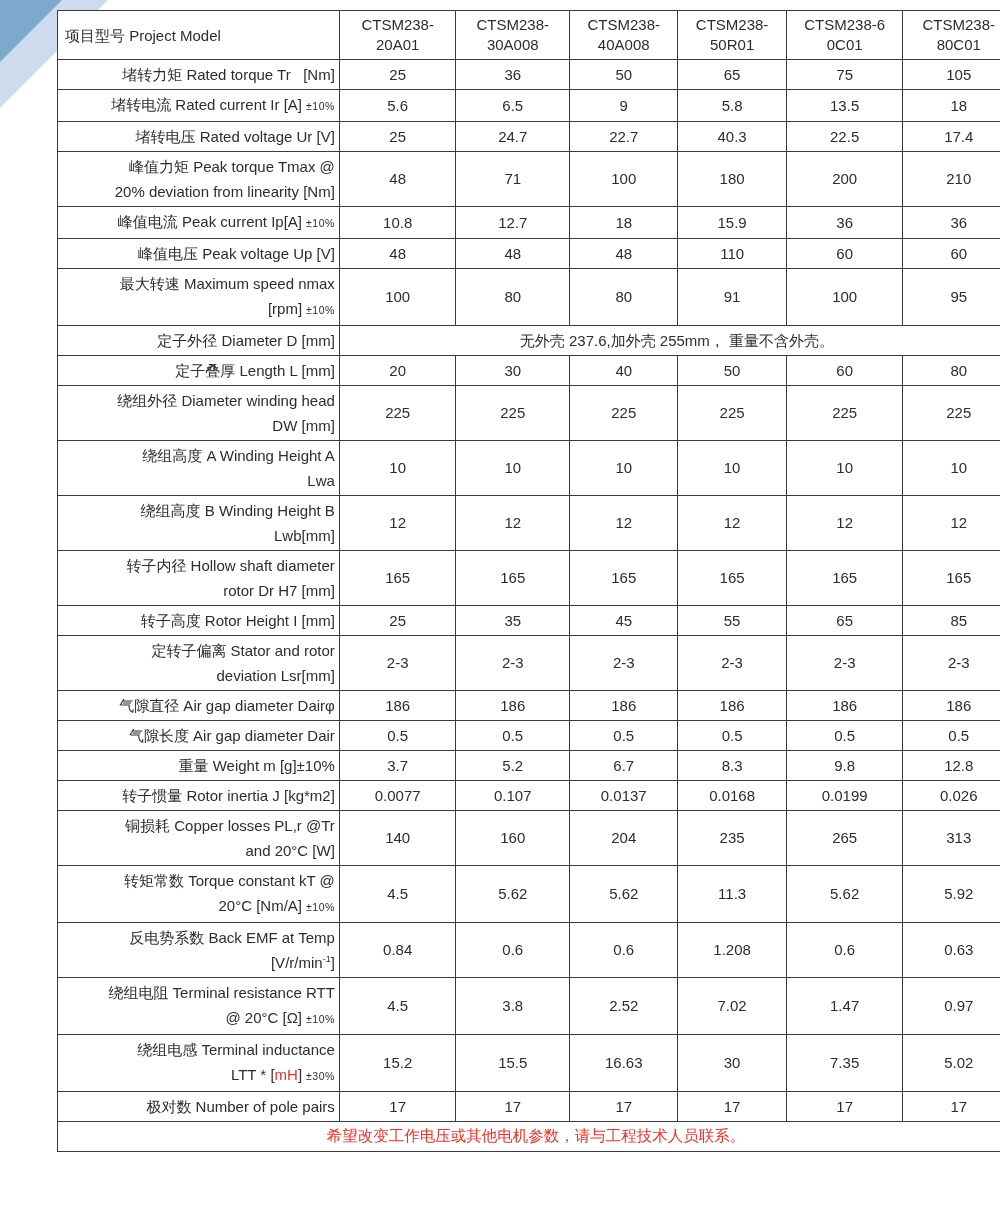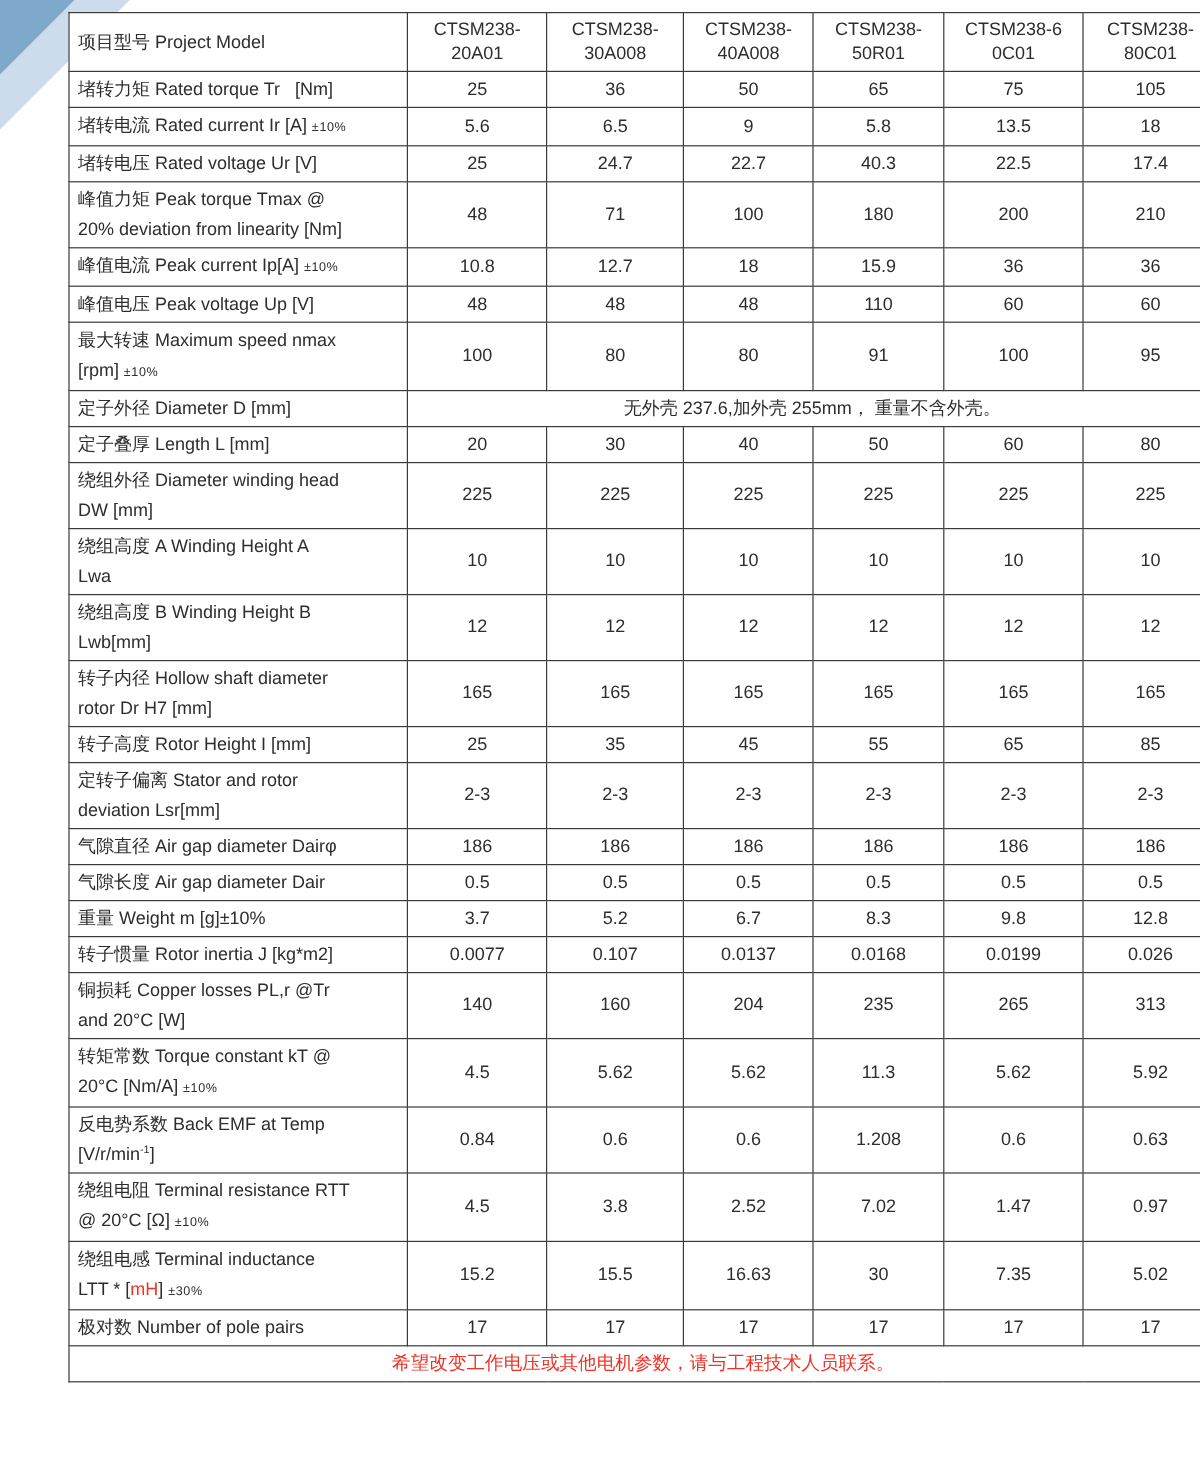--- a/index.html
+++ b/index.html
@@ -34,21 +34,21 @@
     vertical-align:middle;
     overflow:hidden;
   }
   th{font-weight:normal;}
   .head{
     font-size:13.5px;line-height:17px;
     text-align:center;height:44px;padding:2px 3px;
   }
   .head.label-cell{text-align:left;font-size:15px;}
   .label-cell{
-    text-align:left;padding:2px 4px 2px 7px;
+    text-align:right;padding:2px 4px 2px 7px;
     font-size:15px;line-height:25px;
     white-space:pre-line;
   }
   tbody tr{height:29px;}
   .val-cell{
     text-align:center;font-size:15px;padding:2px 3px;line-height:20px;
   }
   .note{font-size:10.5px;margin-left:4px;letter-spacing:0.5px;}
   sup.exp{font-size:9px;vertical-align:super;line-height:0;}
   .red{color:var(--red-c);}

